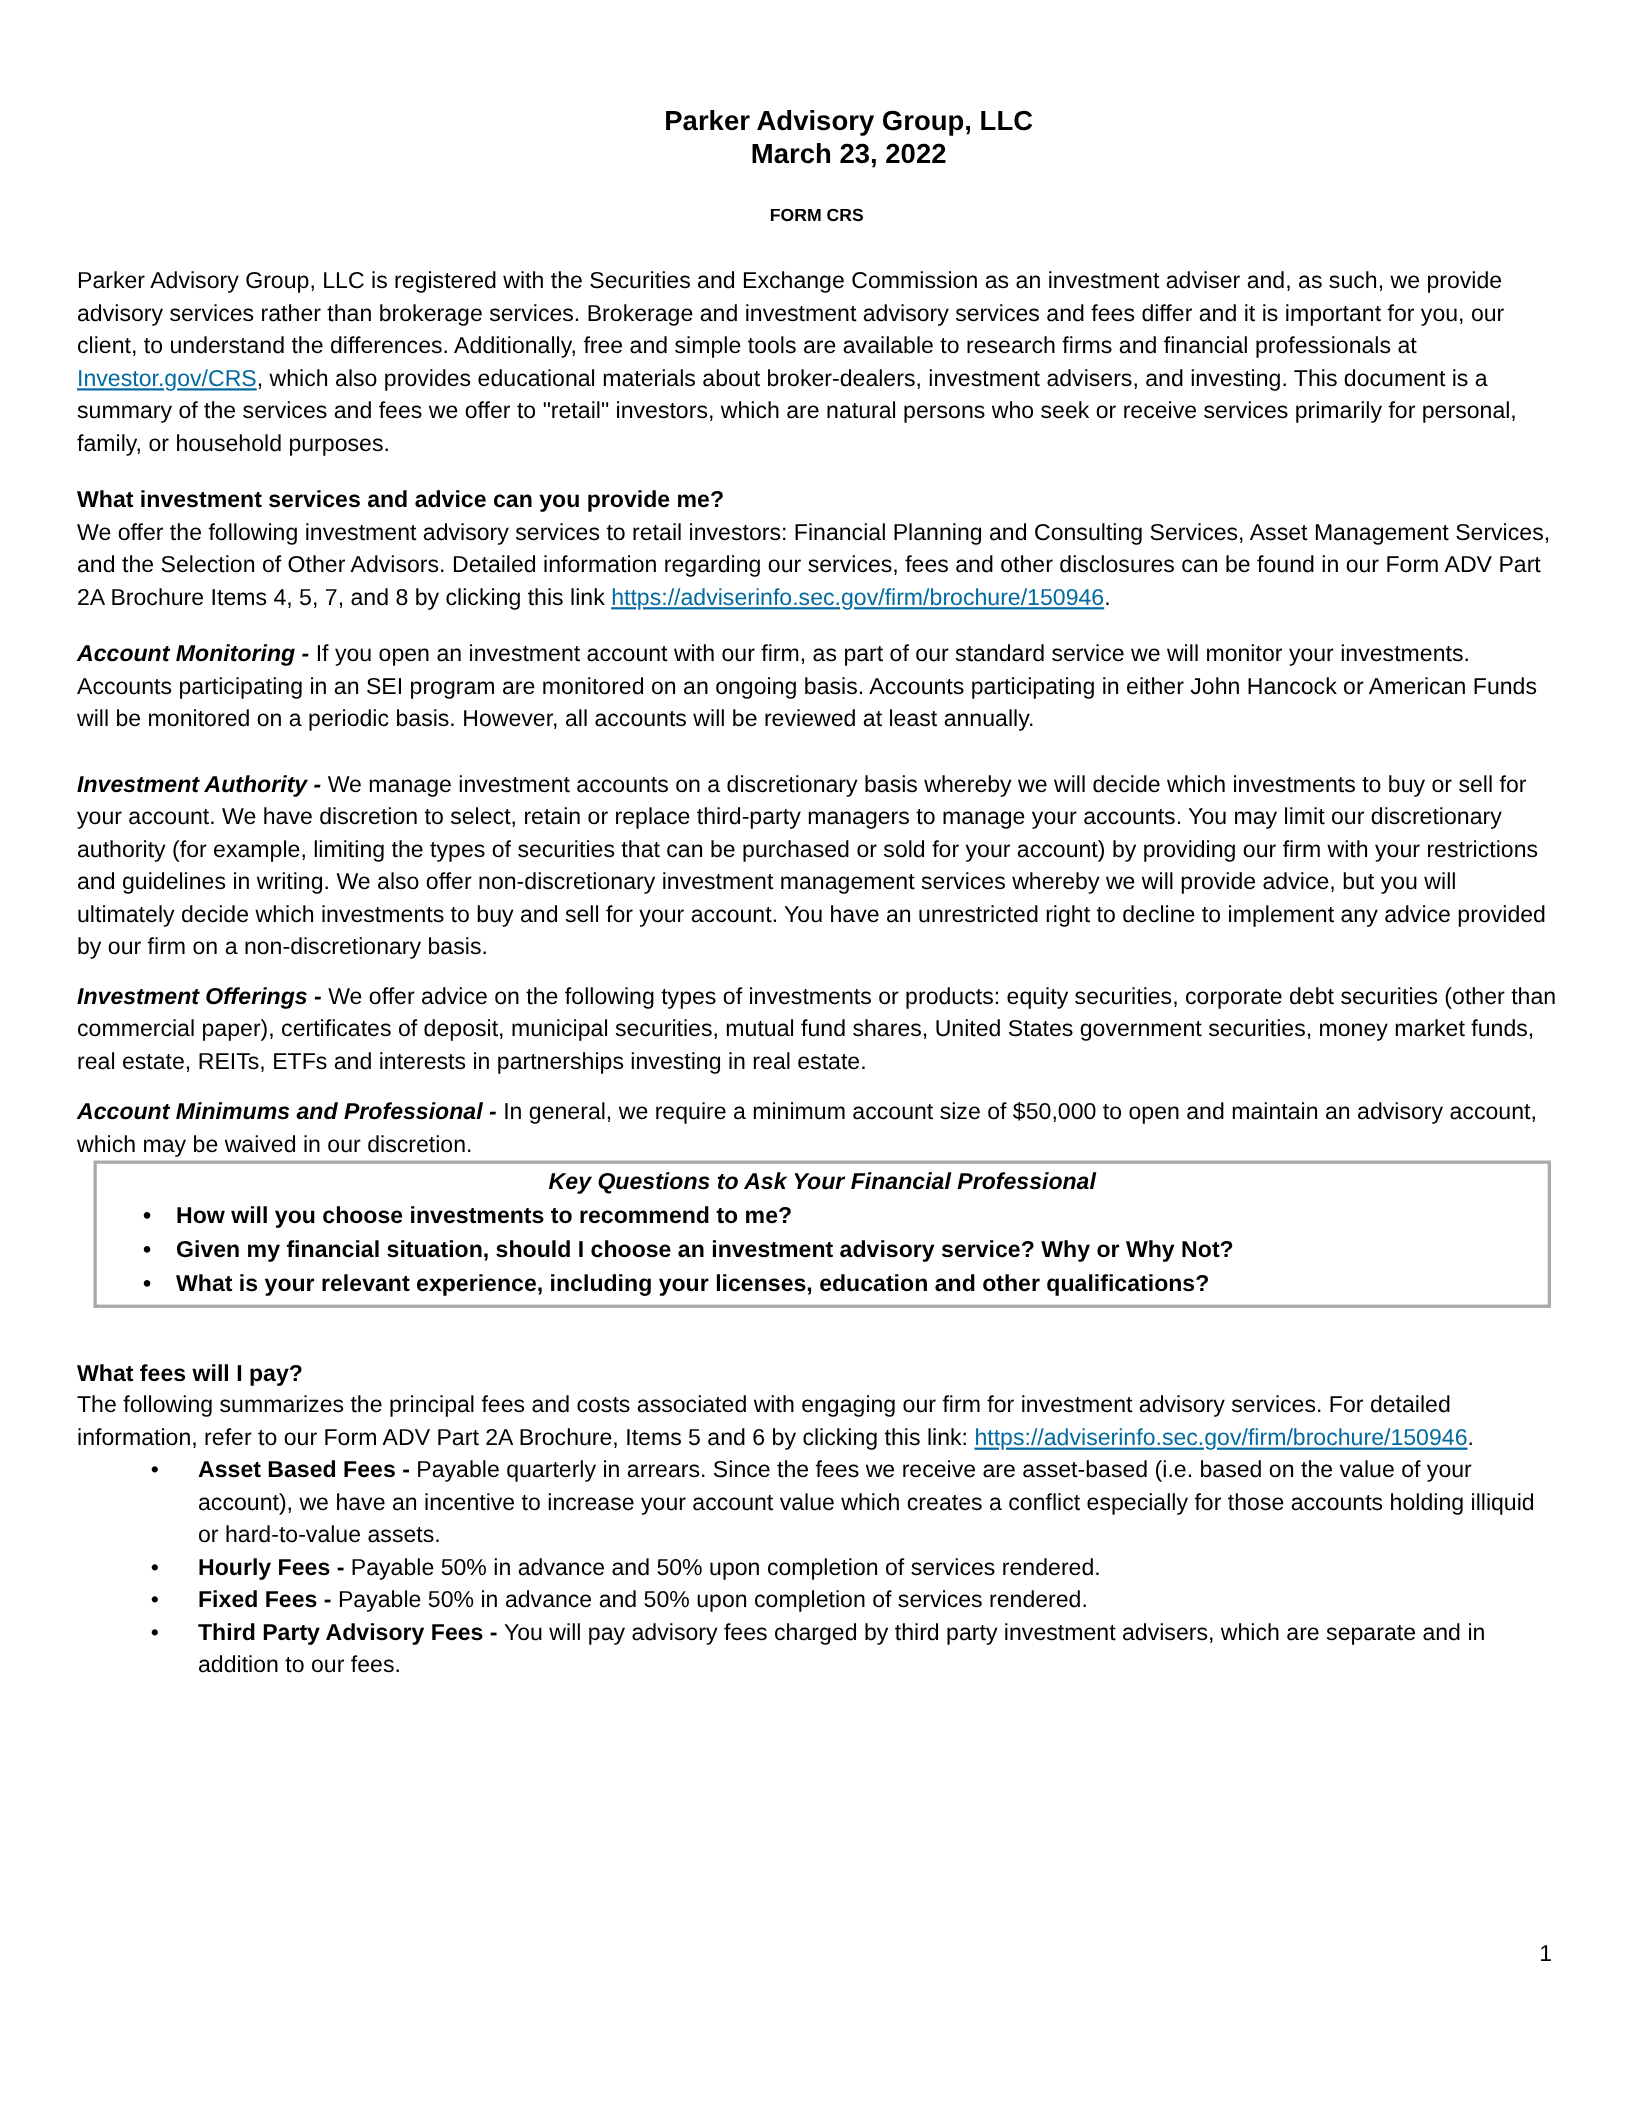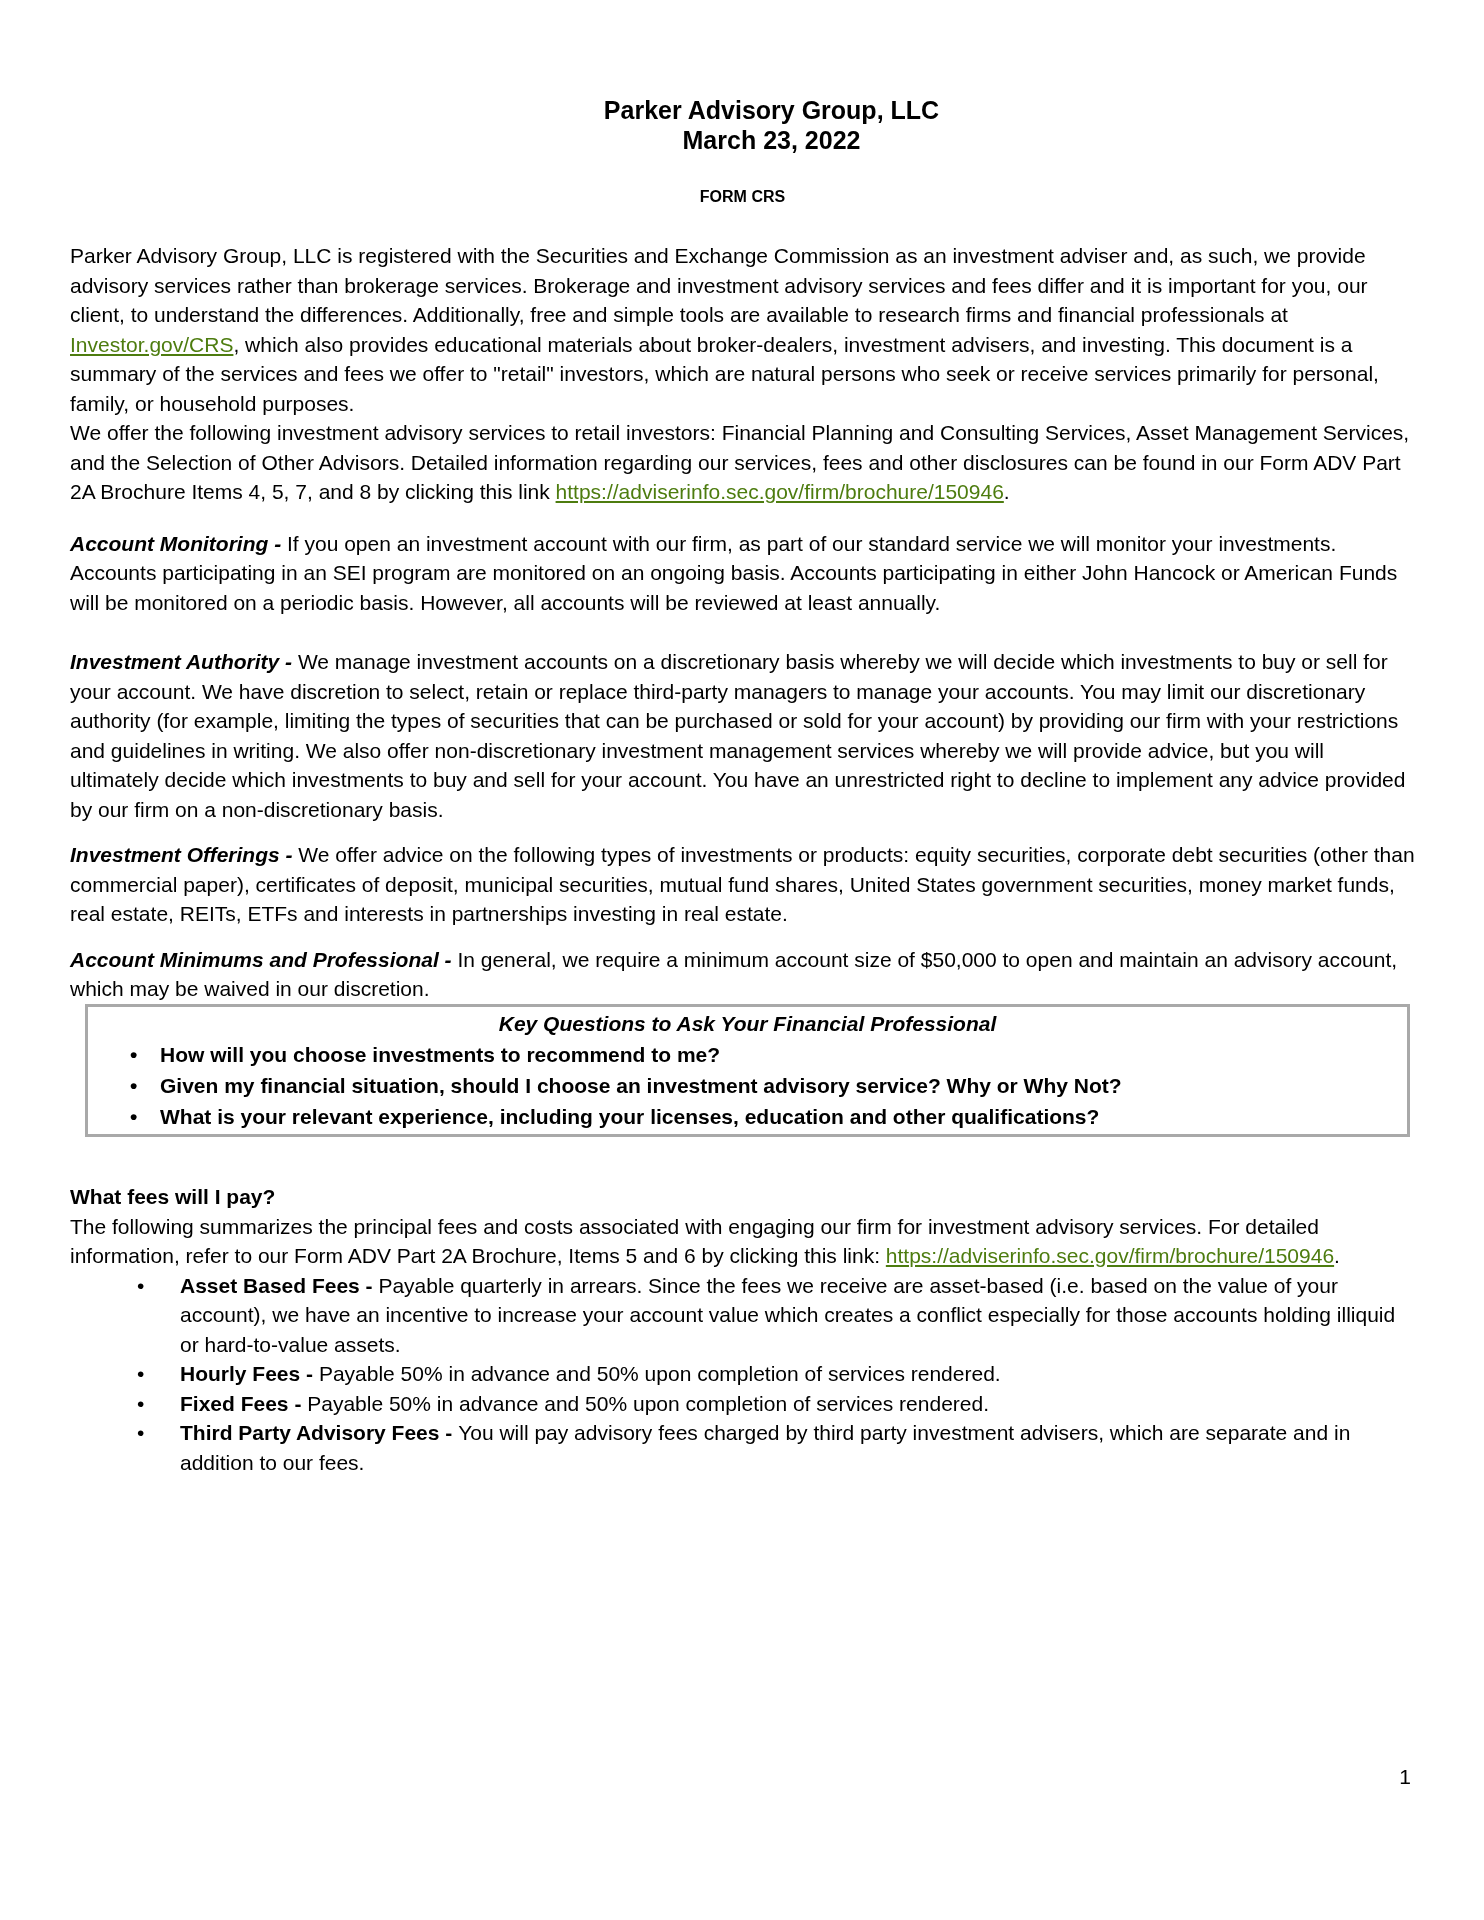--- a/index.html
+++ b/index.html
@@ -24,21 +24,21 @@
   .doc-header { text-align: center; margin-left: 58px; font-weight: bold; font-size: 25px; line-height: 30px; }
   .form-title { text-align: center; font-weight: bold; font-size: 16px; line-height: 30px; margin-top: 27px; }
   .para { margin-top: 29px; }
   .heading { font-weight: bold; margin-top: 22px; }
   .lead { font-weight: bold; font-style: italic; }
   .topic-am { margin-top: 22px; }
   .topic-ia { margin-top: 30px; }
   .topic-io { margin-top: 16px; }
   .topic-amr { margin-top: 16px; }
   a.link, span.link {
-    color: #4d7c0f;
+    color: #0369a1;
     text-decoration: underline;
     cursor: pointer;
   }
   .kq-box {
     border: 3px solid #a9a9a9;
     padding: 2px 16px 3px 16px;
     margin-left: 15px;
     margin-right: 5px;
   }
   .kq-title { text-align: center; font-weight: bold; font-style: italic; }
@@ -63,20 +63,21 @@
 
   <div class="doc-header">
     <div>Parker Advisory Group, LLC</div>
     <div>March 23, 2022</div>
   </div>
 
   <div class="form-title">FORM CRS</div>
 
   <div class="para"><span>Parker Advisory Group, LLC is registered with the Securities and Exchange Commission as an investment adviser and, as such, we provide advisory services rather than brokerage services. Brokerage and investment advisory services and fees differ and it is important for you, our client, to understand the differences. Additionally, free and simple tools are available to research firms and financial professionals at </span><a class="link">Investor.gov/CRS</a><span>, which also provides educational materials about broker-dealers, investment advisers, and investing. This document is a summary of the services and fees we offer to "retail" investors, which are natural persons who seek or receive services primarily for personal, family, or household purposes.</span></div>
 
+  <div class="heading">What investment services and advice can you provide me?</div>
   <div><span>We offer the following investment advisory services to retail investors: Financial Planning and Consulting Services, Asset Management Services, and the Selection of Other Advisors. Detailed information regarding our services, fees and other disclosures can be found in our Form ADV Part 2A Brochure Items 4, 5, 7, and 8 by clicking this link </span><a class="link">https://adviserinfo.sec.gov/firm/brochure/150946</a><span>.</span></div>
 
   <div class="para topic-am"><span class="lead">Account Monitoring - </span><span>If you open an investment account with our firm, as part of our standard service we will monitor your investments. Accounts participating in an SEI program are monitored on an ongoing basis. Accounts participating in either John Hancock or American Funds will be monitored on a periodic basis. However, all accounts will be reviewed at least annually.</span></div>
 
   <div class="para topic-ia"><span class="lead">Investment Authority - </span><span>We manage investment accounts on a discretionary basis whereby we will decide which investments to buy or sell for your account. We have discretion to select, retain or replace third-party managers to manage your accounts. You may limit our discretionary authority (for example, limiting the types of securities that can be purchased or sold for your account) by providing our firm with your restrictions and guidelines in writing. We also offer non-discretionary investment management services whereby we will provide advice, but you will ultimately decide which investments to buy and sell for your account. You have an unrestricted right to decline to implement any advice provided by our firm on a non-discretionary basis.</span></div>
 
   <div class="para topic-io"><span class="lead">Investment Offerings - </span><span>We offer advice on the following types of investments or products: equity securities, corporate debt securities (other than commercial paper), certificates of deposit, municipal securities, mutual fund shares, United States government securities, money market funds, real estate, REITs, ETFs and interests in partnerships investing in real estate.</span></div>
 
   <div class="para topic-amr"><span class="lead">Account Minimums and Professional - </span><span>In general, we require a minimum account size of $50,000 to open and maintain an advisory account, which may be waived in our discretion.</span></div>
 

